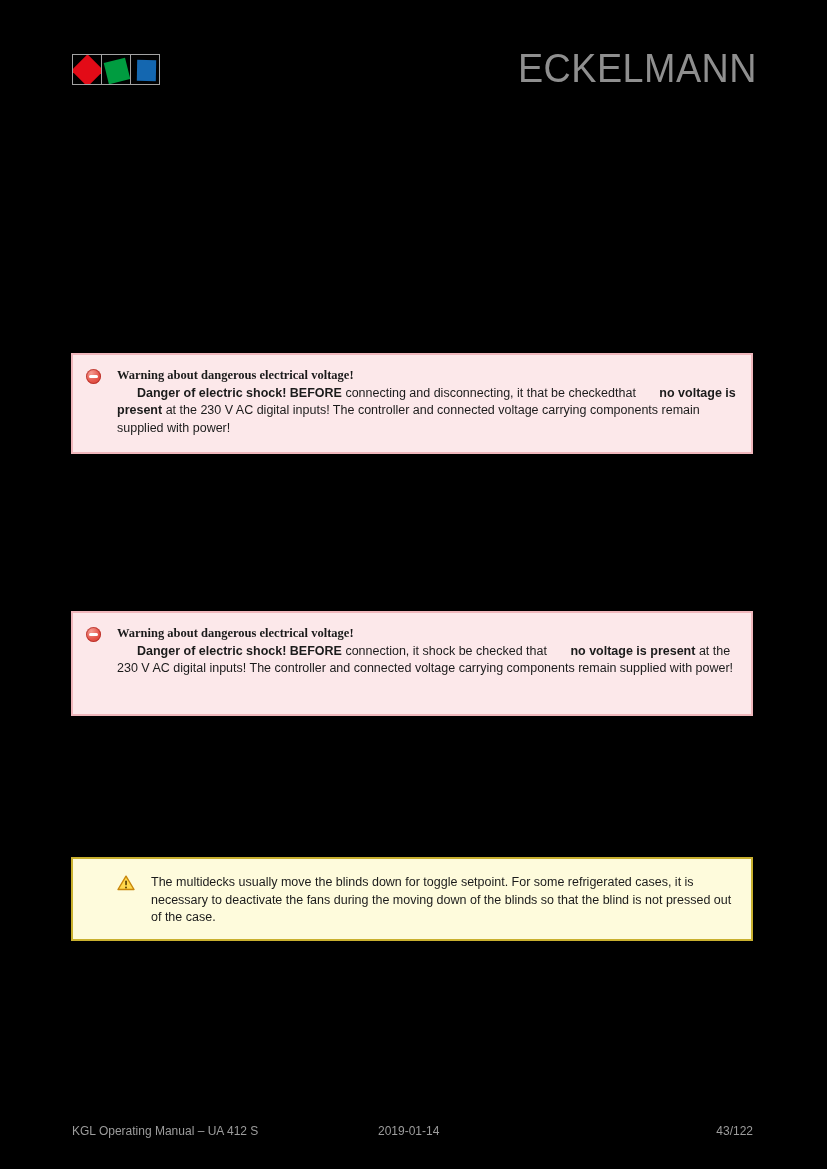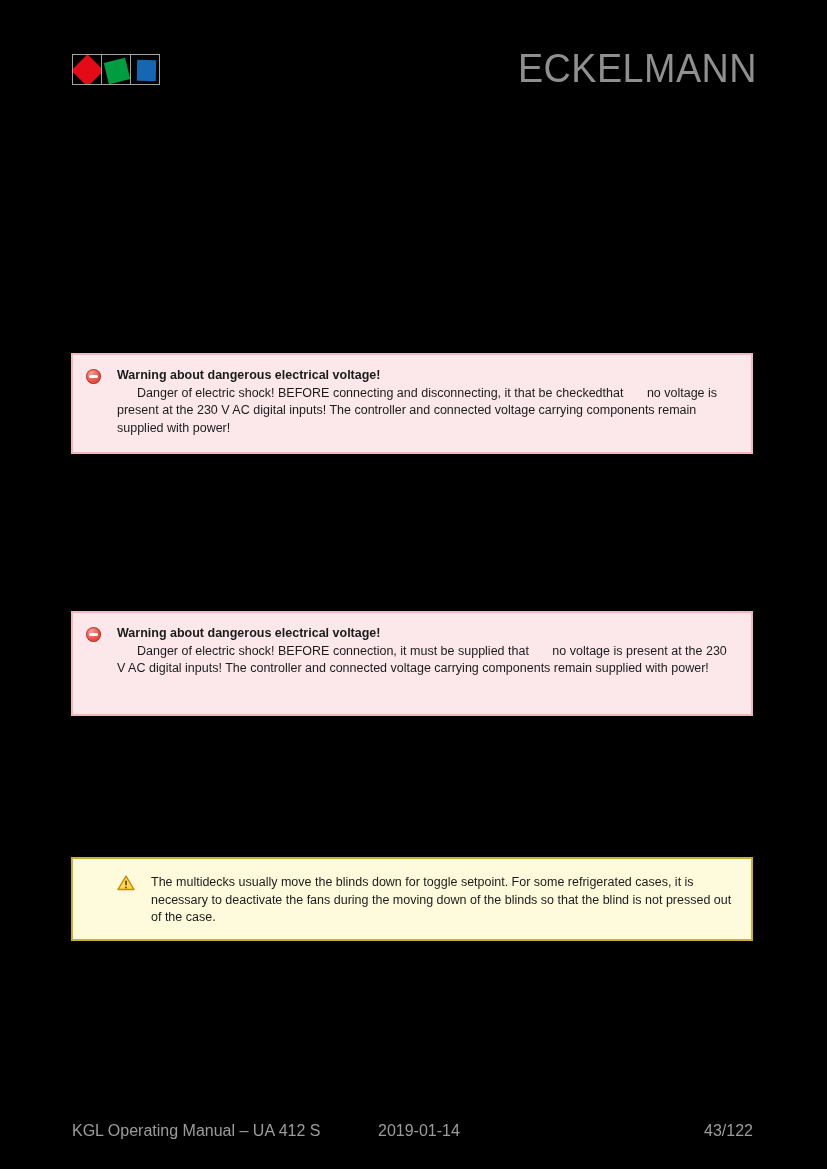--- a/index.html
+++ b/index.html
@@ -62,22 +62,22 @@
   .alert-1 { top: 341px; height: 101px; }
   .alert-2 { top: 599px; height: 105px; }
   .alert-3 { top: 845px; height: 84px; padding-top: 15px; padding-left: 44px; }
 
   .alert-body {
     flex: 1;
     font-size: 12.5px;
     line-height: 17.6px;
     color: #1b1b1b;
   }
-  .alert-title { font-weight: bold; }
-  .b { font-weight: normal; padding-left: 20px; }
+  .alert-title { font-weight: bold; font-family: Liberation Serif, serif; }
+  .b { font-weight: bold; padding-left: 20px; }
 
   
   .no-entry {
     flex: 0 0 auto;
     width: 15px; height: 15px;
     margin-top: 2px;
     border-radius: 50%;
     background: radial-gradient(circle at 35% 28%, #f59c92 0%, #e4554a 55%, #d43c31 100%);
     box-shadow: inset 0 0 0 1px rgba(160,30,25,.55);
     position: relative;
@@ -91,21 +91,21 @@
     background: #fff;
   }
 
   
   .tri-wrap { flex: 0 0 auto; width: 18px; margin-top: 1px; }
 
   
   .footer-text {
     position: absolute;
     top: 1112px;
-    font-size: 16px;
+    font-size: 12px;
     line-height: 14px;
     color: #9c9c9c;
     white-space: nowrap;
   }
   .footer-left { left: 72px; }
   .footer-date { left: 378px; text-align: right; }
   .footer-page { right: 74px; }
 </style>
 </head>
 <body>
@@ -130,21 +130,21 @@
     <div class="alert-body">
       <div class="alert-title">Warning about dangerous electrical voltage!</div>
       <div><span class="b">Danger of electric shock! BEFORE</span><span> connecting and disconnecting, it that be checkedthat </span><span class="b">no voltage is present</span><span> at the 230 V AC digital inputs! The controller and connected voltage carrying components remain supplied with power!</span></div>
     </div>
   </section>
 
   <section class="alert alert-pink alert-2">
     <span class="no-entry"></span>
     <div class="alert-body">
       <div class="alert-title">Warning about dangerous electrical voltage!</div>
-      <div><span class="b">Danger of electric shock! BEFORE</span><span> connection, it must be supplied that </span><span class="b">no voltage is present</span><span> at the 230 V AC digital inputs! The controller and connected voltage carrying components remain supplied with power!</span></div>
+      <div><span class="b">Danger of electric shock! BEFORE</span><span> connection, it shock be checked that </span><span class="b">no voltage is present</span><span> at the 230 V AC digital inputs! The controller and connected voltage carrying components remain supplied with power!</span></div>
     </div>
   </section>
 
   <section class="alert alert-yellow alert-3">
     <span class="tri-wrap">
       <svg width="18" height="16" viewBox="0 0 18 16">
         <path d="M9 1.2 L17 14.5 L1 14.5 Z" fill="#ffd84d" stroke="#c8860a" stroke-width="1.4" stroke-linejoin="round"></path>
         <rect x="8.2" y="5.4" width="1.7" height="5" rx="0.8" fill="#5d4406"></rect>
         <circle cx="9" cy="12.4" r="1" fill="#5d4406"></circle>
       </svg>

